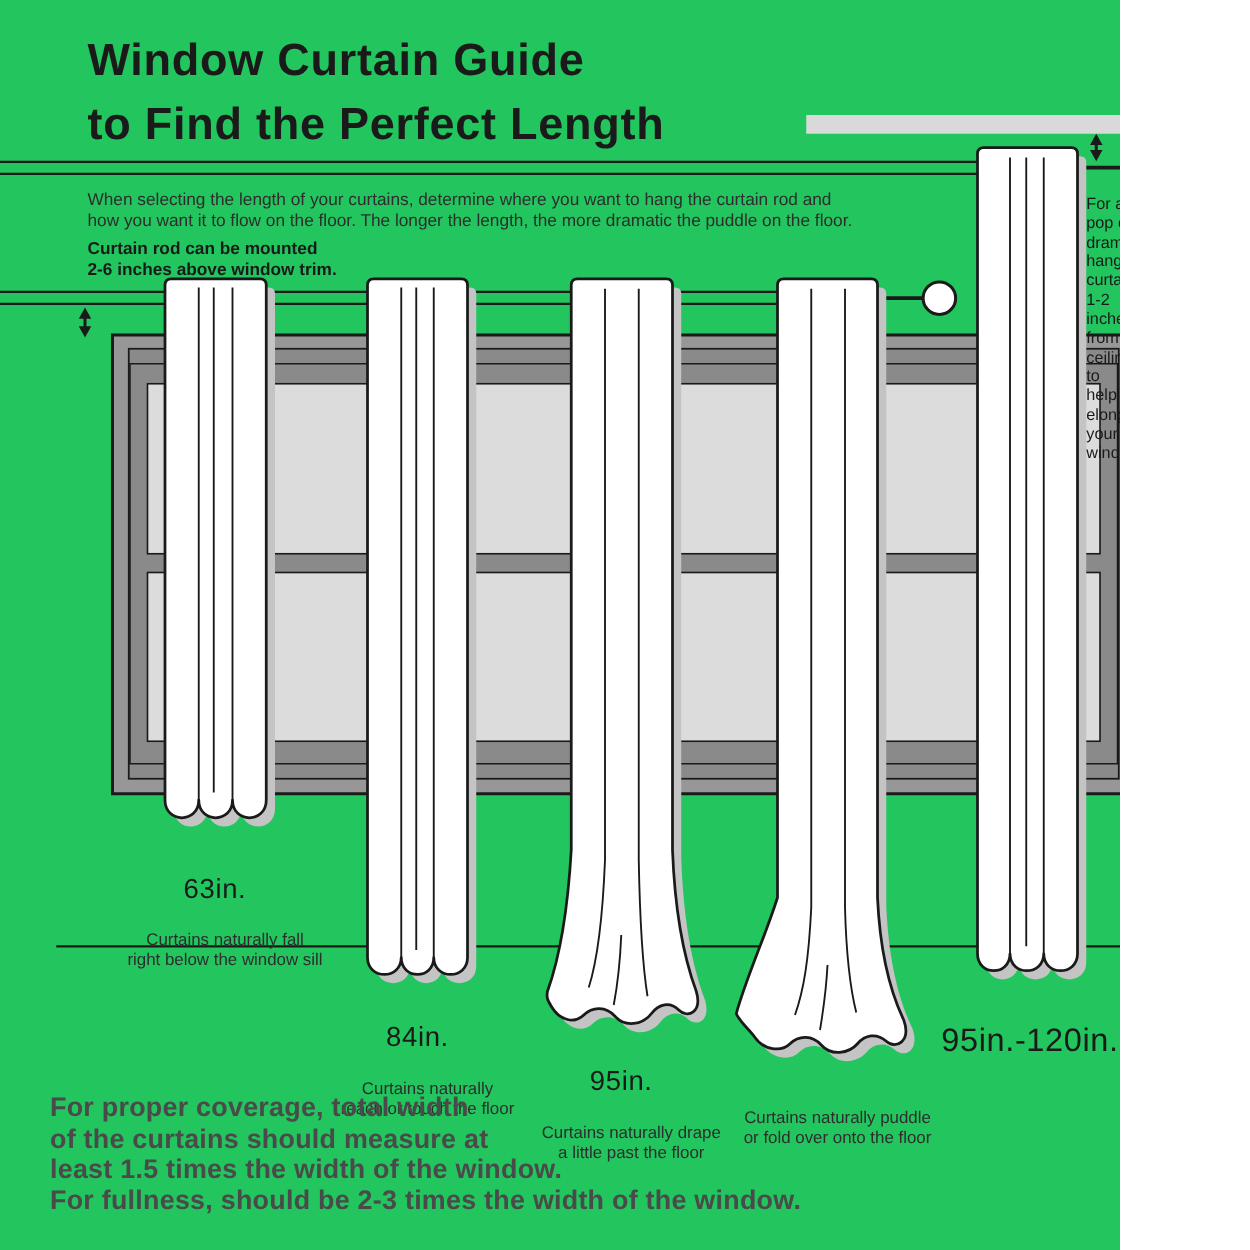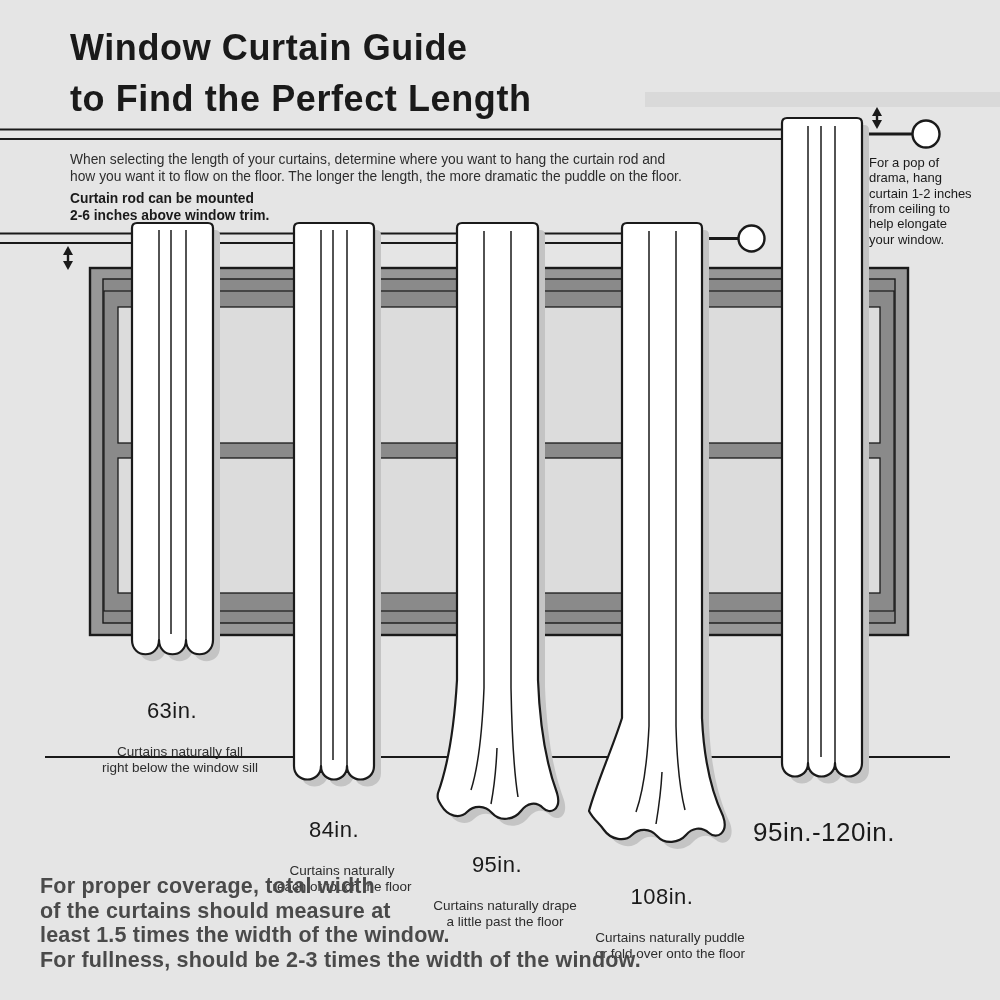--- a/index.html
+++ b/index.html
@@ -1,17 +1,17 @@
 <!DOCTYPE html>
 <html><head>
 <meta charset="utf-8">
 <style>
   html,body{margin:0;padding:0;background:#ffffff;}
   #stage{
-    position:relative;width:1000px;height:1000px;background:#e5e5e5;overflow:hidden;
+    position:relative;width:896px;height:1000px;background:#22c55e;overflow:hidden;
     font-family:"Liberation Sans", sans-serif;color:#1a1a1a;
   }
   #art{position:absolute;left:0;top:0;}
   .txt{position:absolute;white-space:pre-line;}
   .title{
     left:70px;top:22px;font-size:36px;line-height:1.42;letter-spacing:0.6px;
     font-weight:bold;color:#1a1a1a;
   }
   .intro{left:70px;top:151px;font-size:13.8px;line-height:1.26;color:#2d2d2d;}
   .rodnote{left:70px;top:190px;font-size:13.8px;line-height:1.26;font-weight:bold;color:#1a1a1a;}
@@ -200,21 +200,20 @@
 reach or touch the floor</div>
   </div>
 
   <div class="txt lenlabel l95">
     <div class="lenvalue">95in.</div>
     <div class="lendesc">Curtains naturally drape
 a little past the floor</div>
   </div>
 
   <div class="txt lenlabel l108">
-    <div class="lenvalue">108in.</div>
     <div class="lendesc">Curtains naturally puddle
 or fold over onto the floor</div>
   </div>
 
   <div class="txt lenlabel l95120">
     <div class="lenvalue small">95in.-120in.</div>
   </div>
 
   <div class="txt coverage">For proper coverage, total width
 of the curtains should measure at

